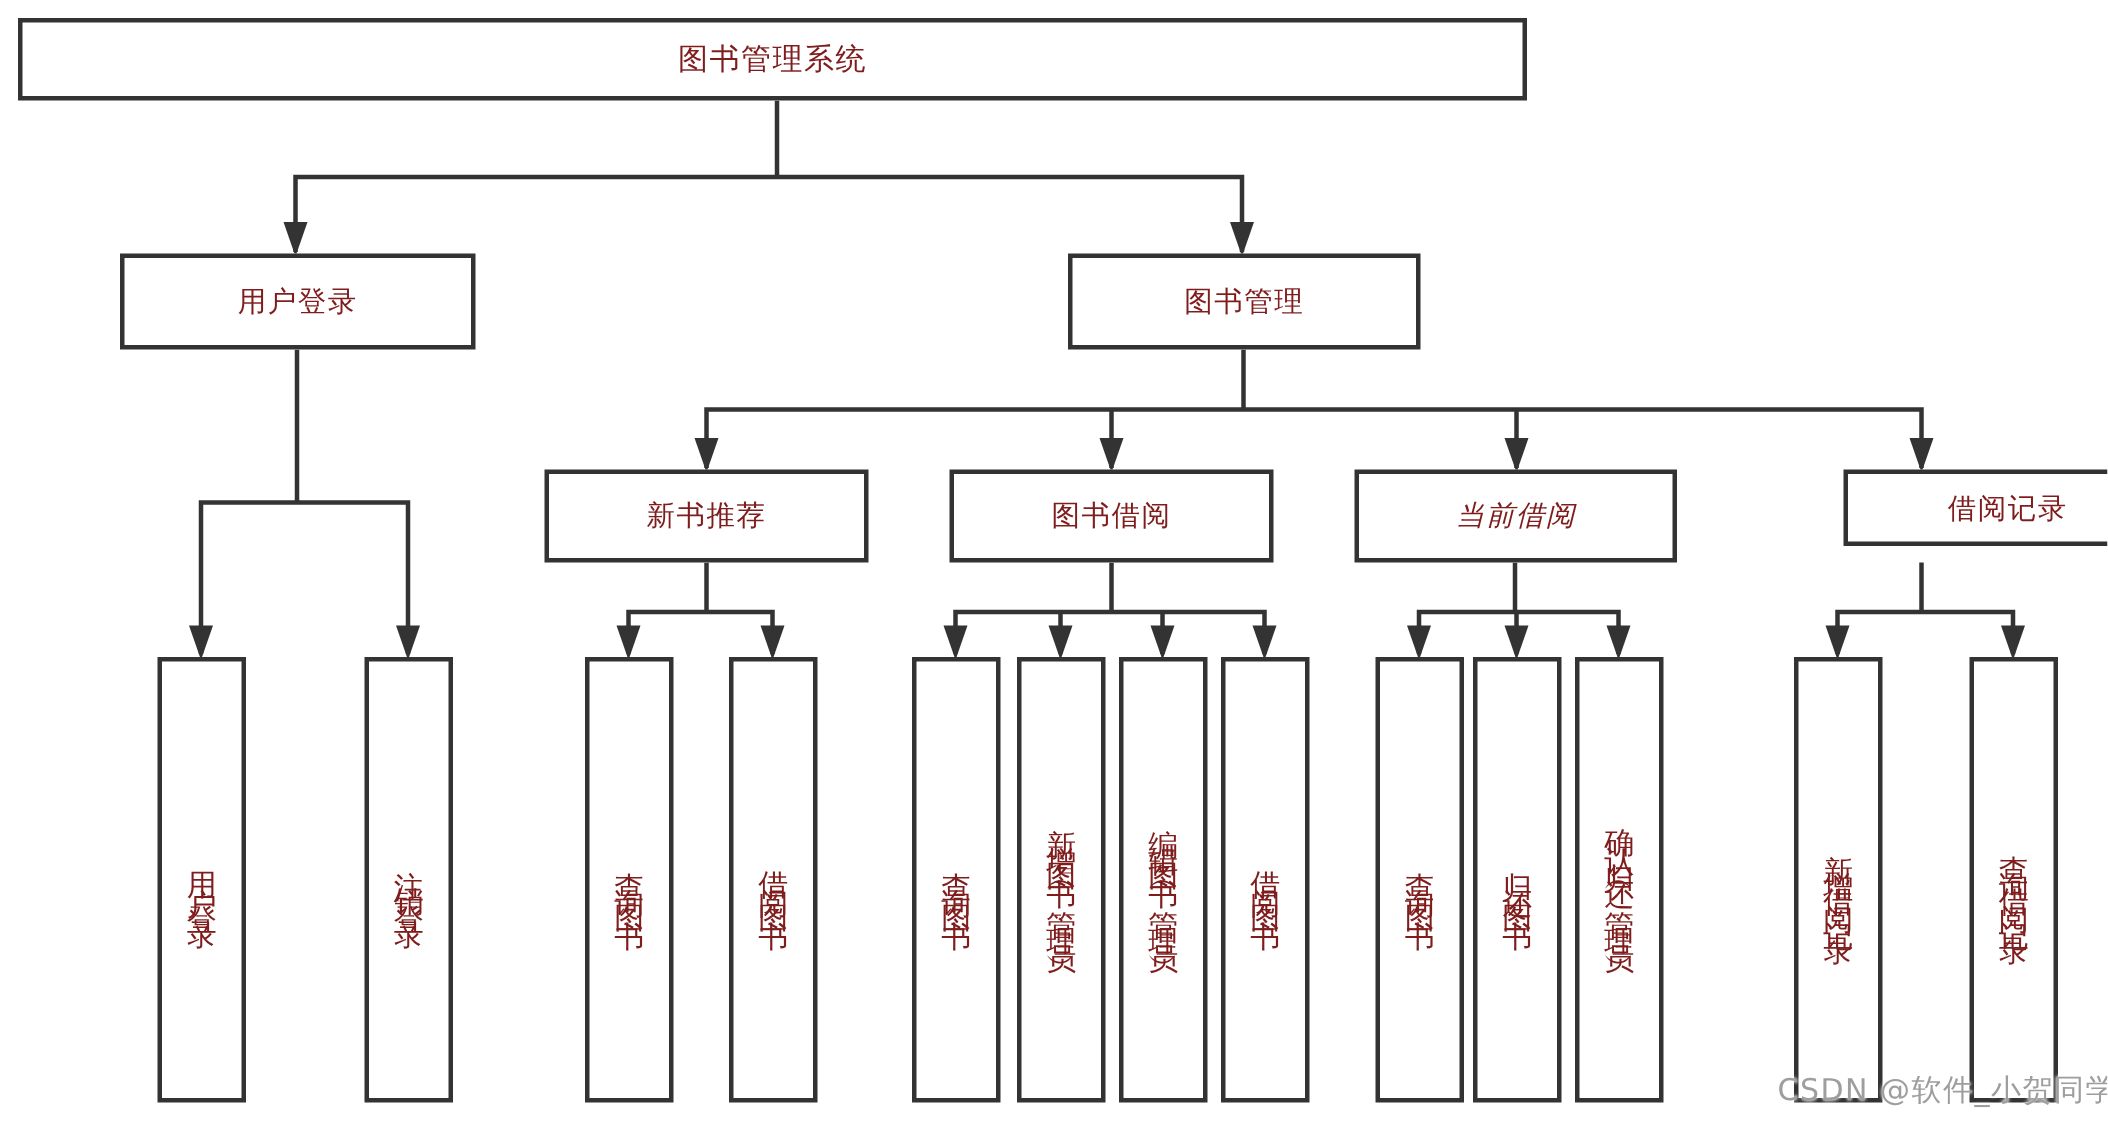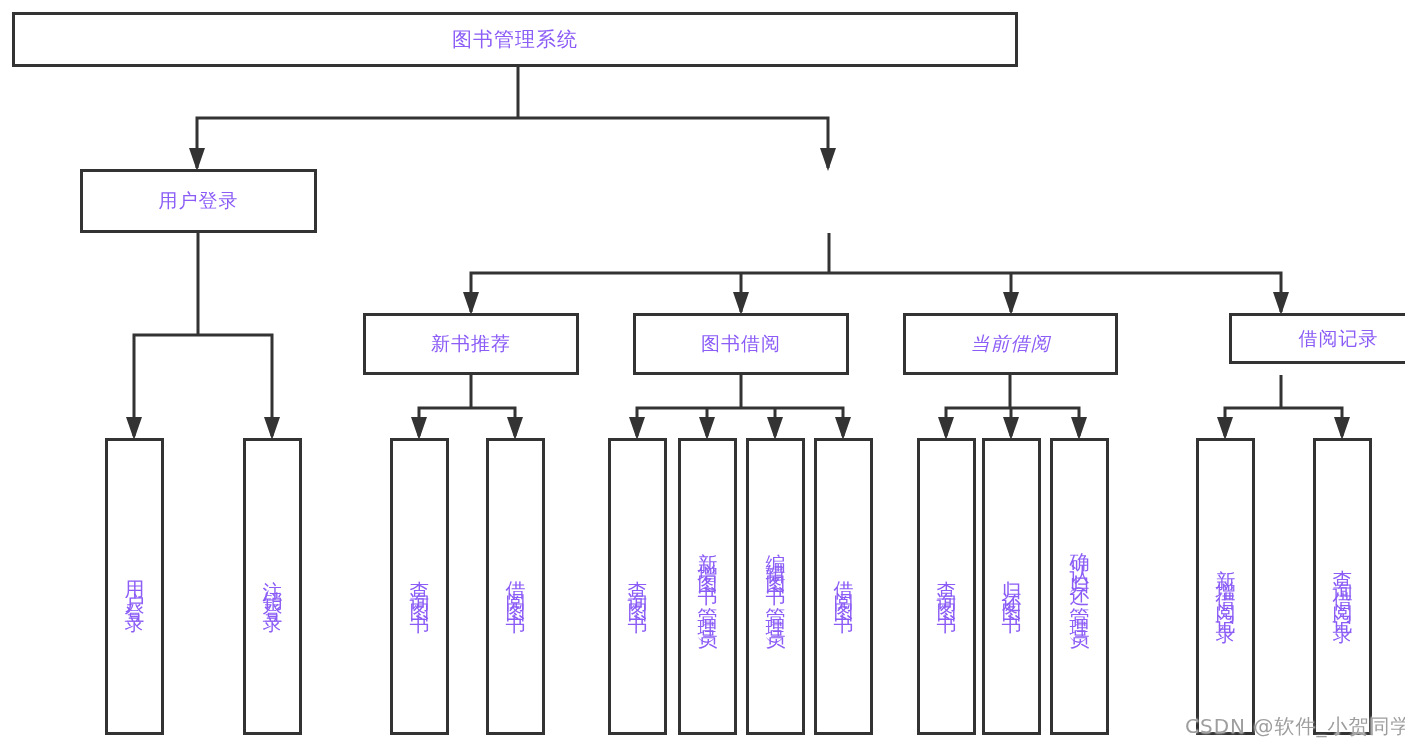--- a/index.html
+++ b/index.html
@@ -15,21 +15,21 @@
     position:absolute;
     box-sizing:border-box;
     border:3px solid #333333;
     background:#ffffff;
     display:flex;
     align-items:center;
     justify-content:center;
   }
   .box .lbl{
     font-size:19px;
-    color:#8b5cf6;
+    color:#7f1d1d;
     letter-spacing:1px;
     white-space:nowrap;
   }
   .root .lbl{font-size:20px;}
   .vbox .lbl{
     writing-mode:vertical-rl;
     font-size:20px;
     line-height:1.05;
     letter-spacing:11px;
   }
@@ -97,20 +97,23 @@
     <polygon points="1334,417 1350,417 1342,440" fill="#333333" stroke="none"></polygon>
   </svg>
 
   <div class="box root" style="left:12px;top:12px;width:1006px;height:55px;">
     <span class="lbl">图书管理系统</span>
   </div>
 
   <div class="box" style="left:80px;top:169px;width:237px;height:64px;">
     <span class="lbl">用户登录</span>
   </div>
+  <div class="box" style="left:712px;top:169px;width:235px;height:64px;">
+    <span class="lbl">图书管理</span>
+  </div>
 
   <div class="box" style="left:633px;top:313px;width:216px;height:62px;">
     <span class="lbl">图书借阅</span>
   </div>
   <div class="box" style="left:363px;top:313px;width:216px;height:62px;">
     <span class="lbl">新书推荐</span>
   </div>
   <div class="box" style="left:903px;top:313px;width:215px;height:62px;font-style:italic;">
     <span class="lbl">当前借阅</span>
   </div>

